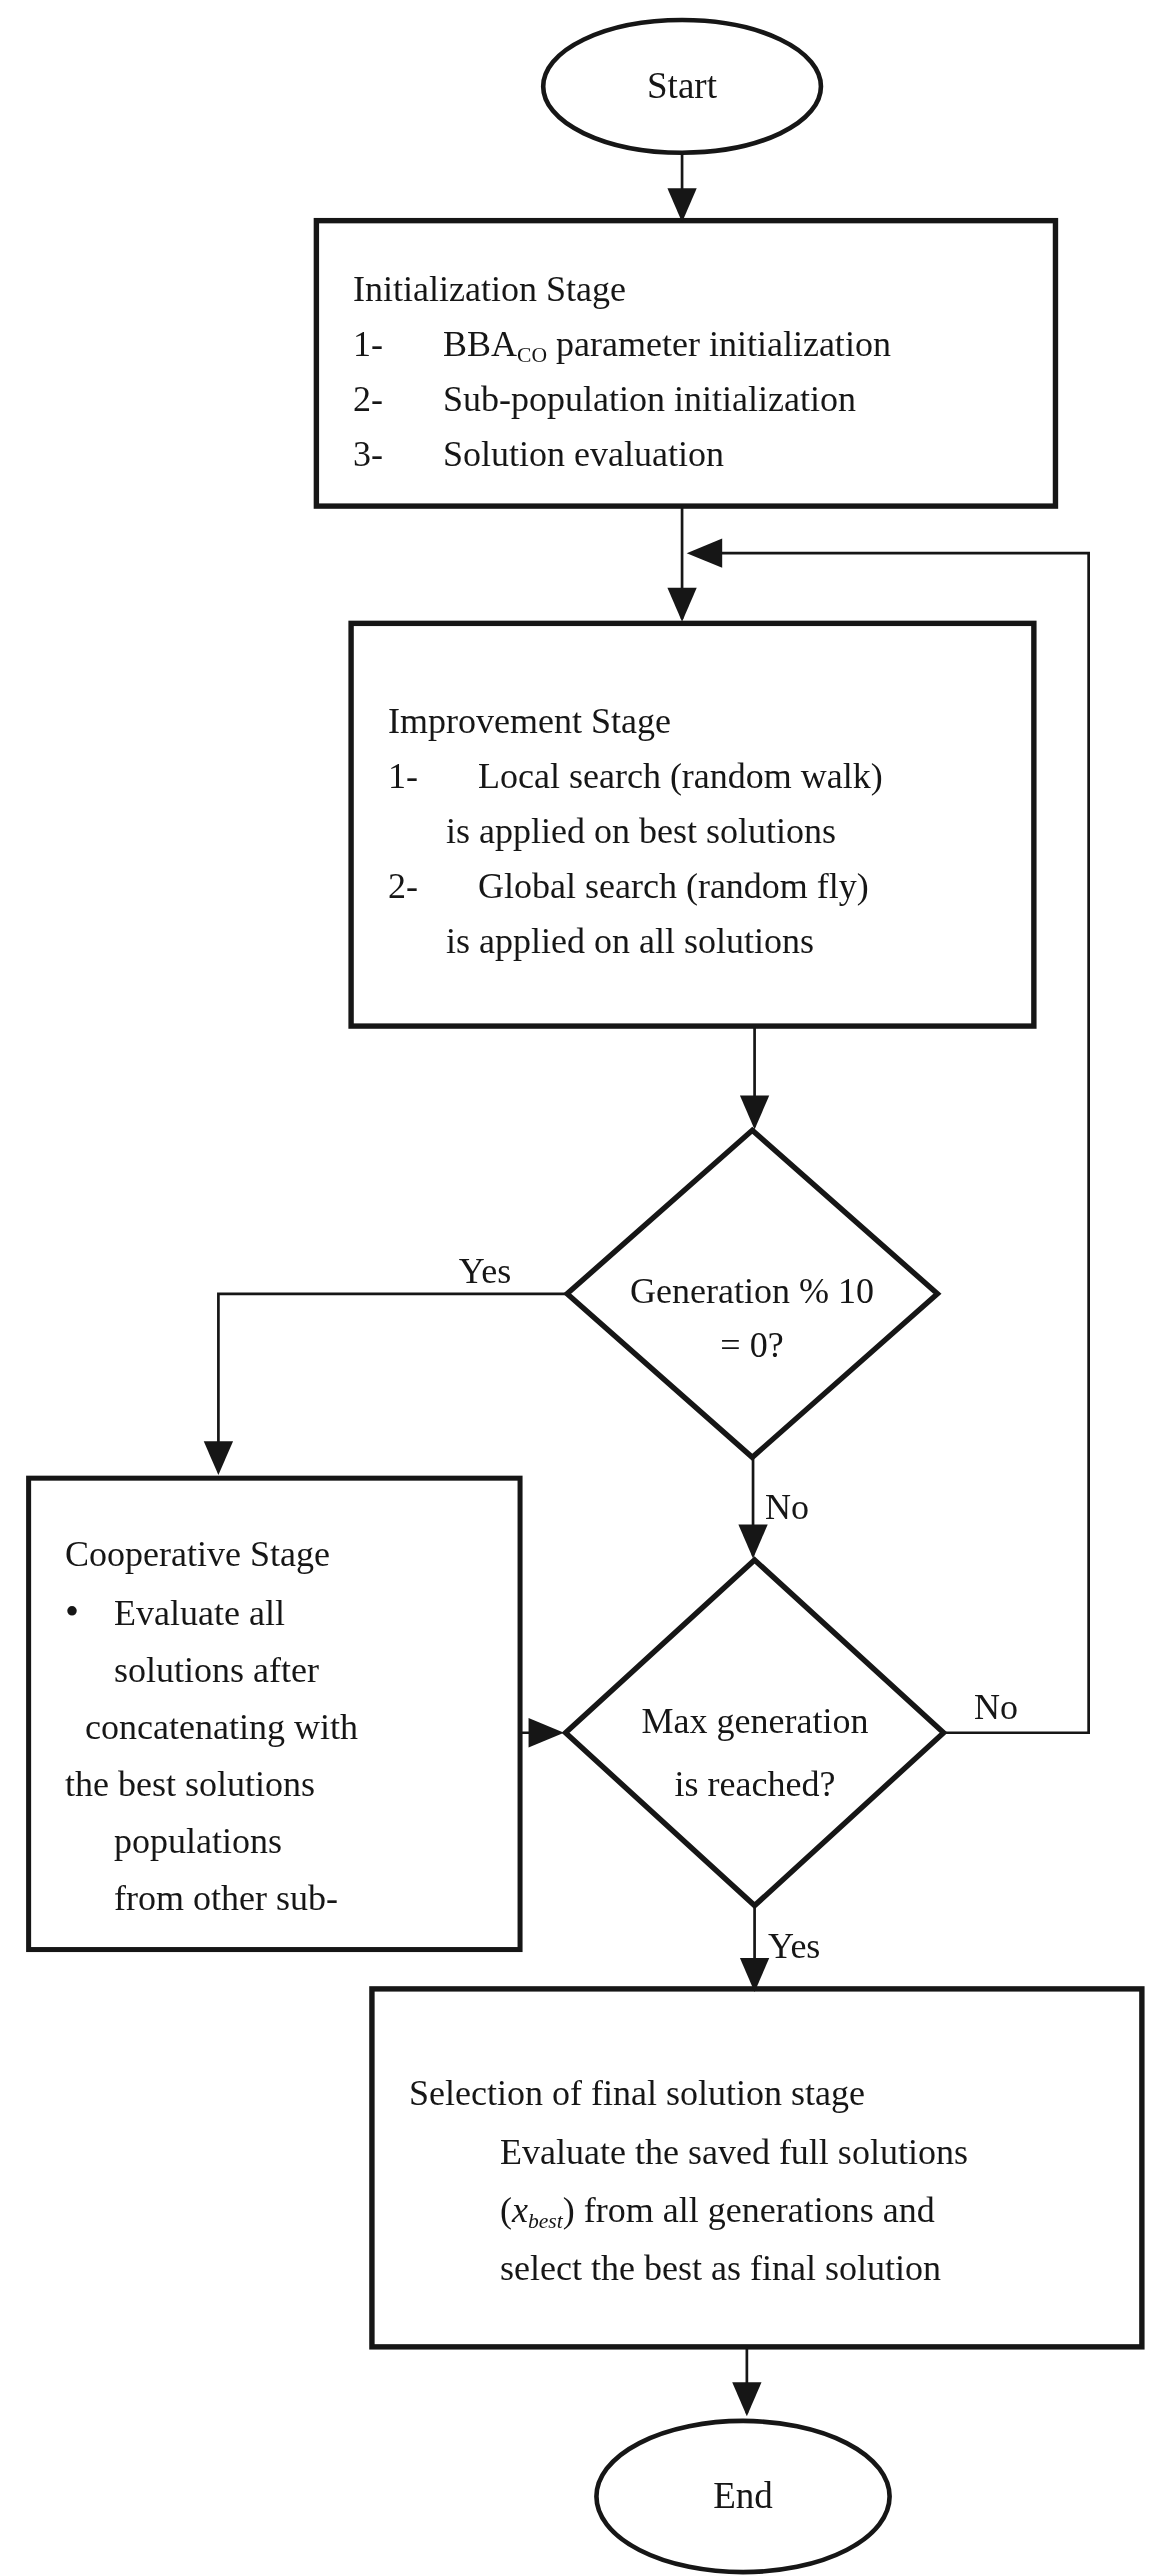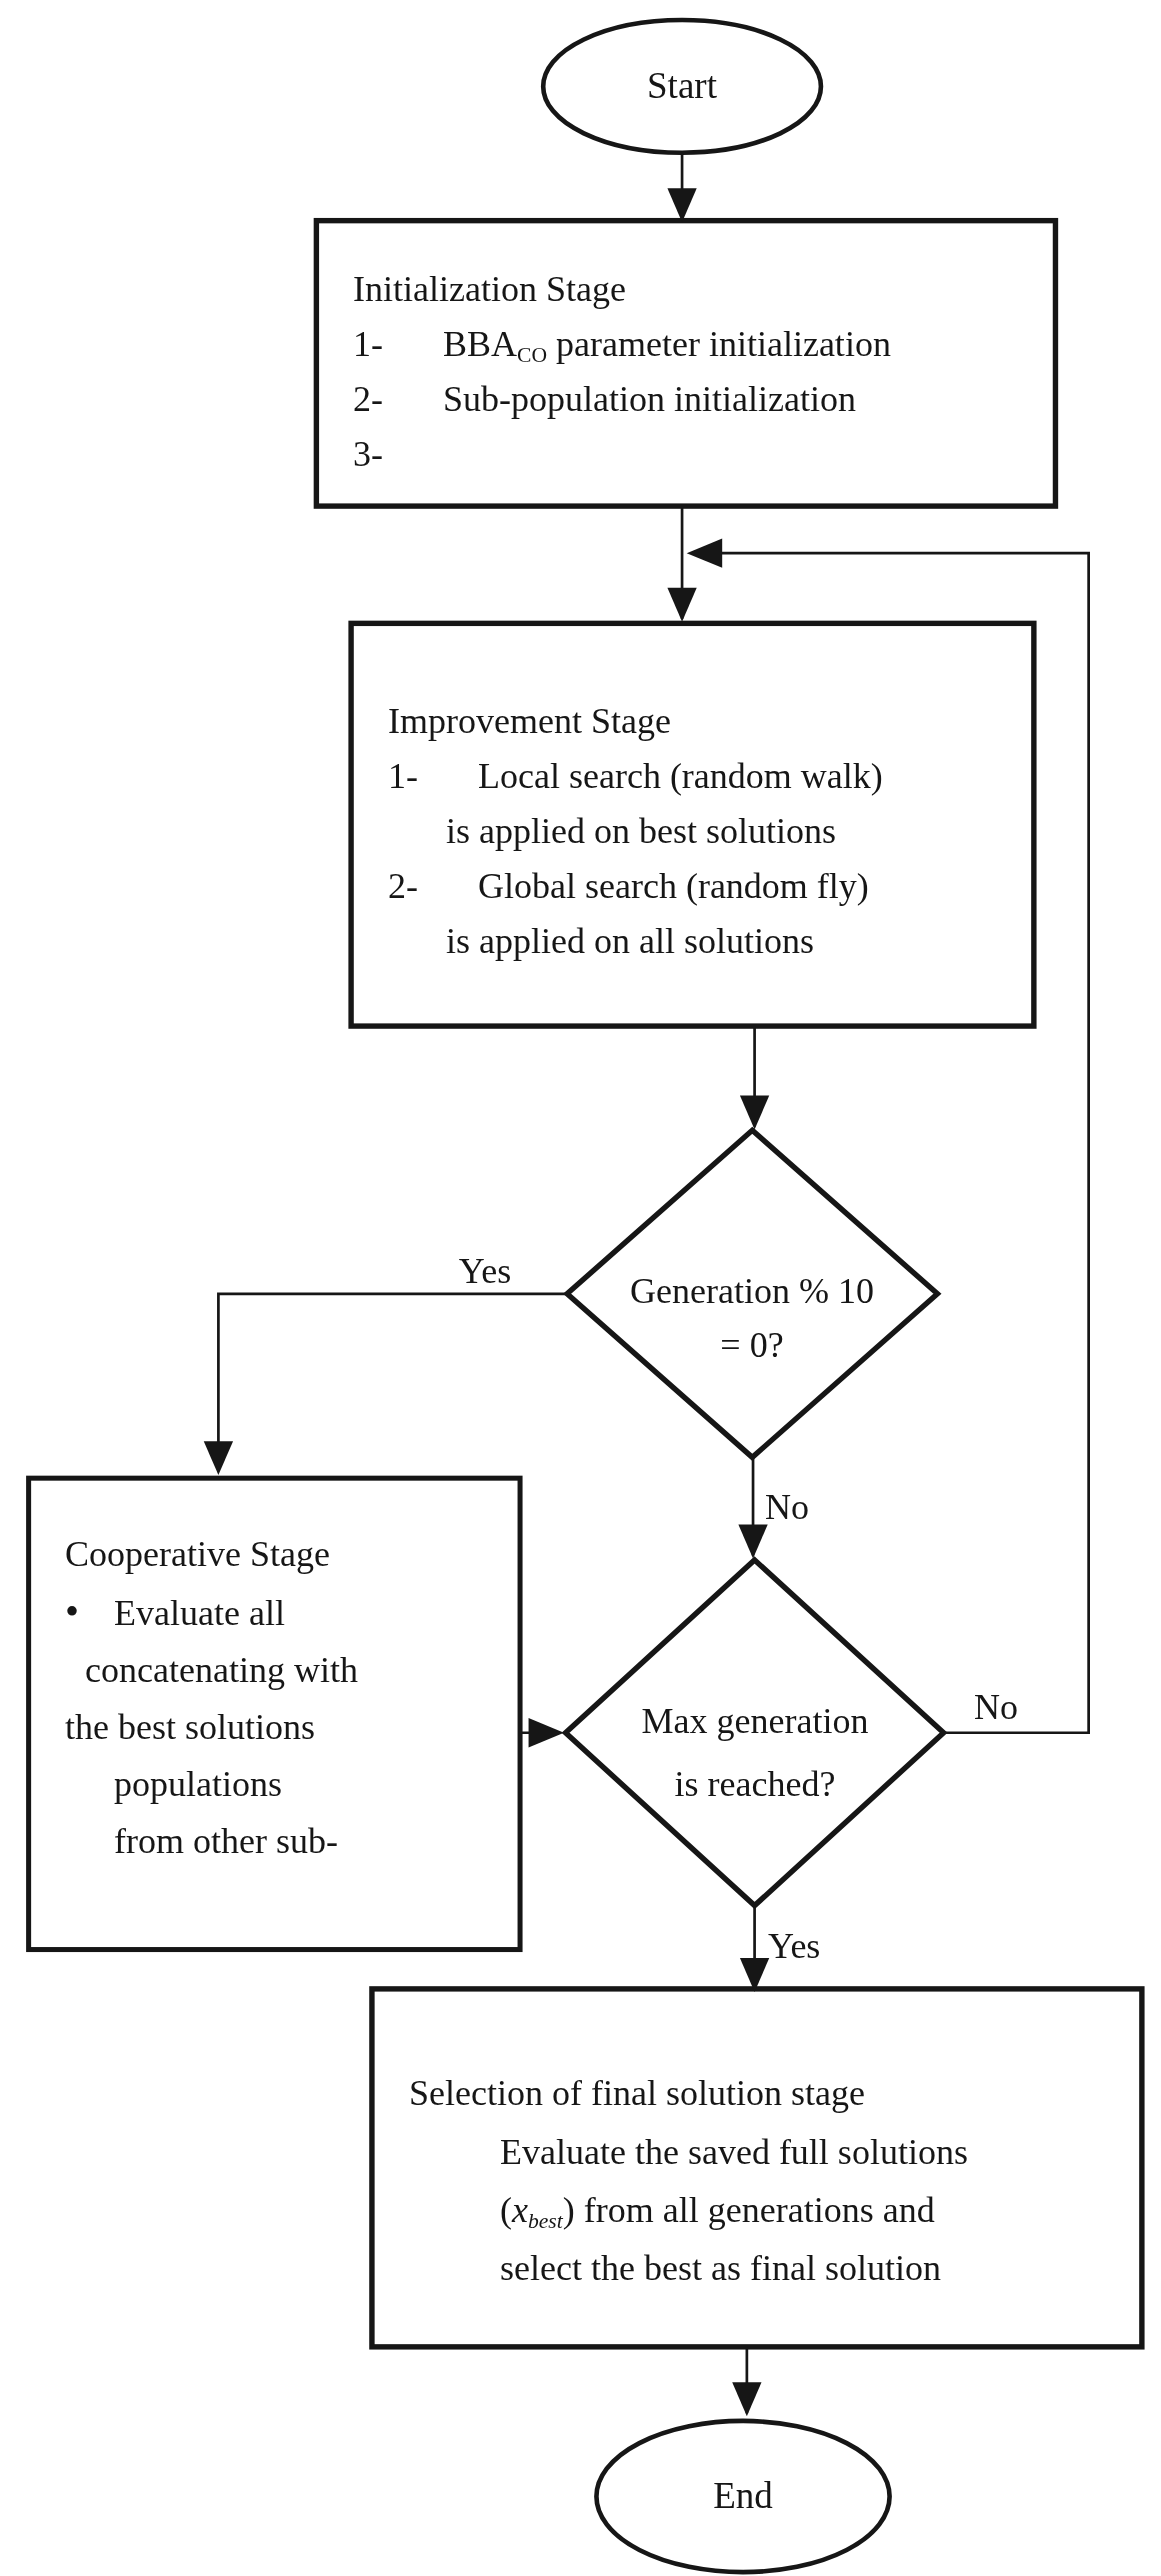--- a/index.html
+++ b/index.html
@@ -69,20 +69,21 @@
     <div class="row">
       <span class="num">1-</span>
       <span><span>BBA</span><sub class="sm">CO</sub><span> parameter initialization</span></span>
     </div>
     <div class="row">
       <span class="num">2-</span>
       <span>Sub-population initialization</span>
     </div>
     <div class="row">
       <span class="num">3-</span>
+      <span>Solution evaluation</span>
     </div>
   </div>
 
   <div class="txt" style="left:388px;top:694px">
     <div>Improvement Stage</div>
     <div class="row">
       <span class="num">1-</span>
       <span>Local search (random walk)</span>
     </div>
     <div class="indent">is applied on best solutions</div>
@@ -100,20 +101,21 @@
 
   <div class="txt center" style="left:427px;top:1244px;width:116px">Yes</div>
   <div class="txt" style="left:765px;top:1480px">No</div>
 
   <div class="txt lh74" style="left:65px;top:1526px">
     <div>Cooperative Stage</div>
     <div class="row">
       <span class="bullet">•</span>
       <span>Evaluate all</span>
     </div>
+    <div style="margin-left:49px">solutions after</div>
     <div style="margin-left:20px">concatenating with</div>
     <div style="">the best solutions</div>
     <div style="margin-left:49px">populations</div>
     <div style="margin-left:49px">from other sub-</div>
   </div>
 
   <div class="txt center lh82" style="left:566px;top:1690px;width:378px">
     <div>Max generation</div>
     <div>is reached?</div>
   </div>

